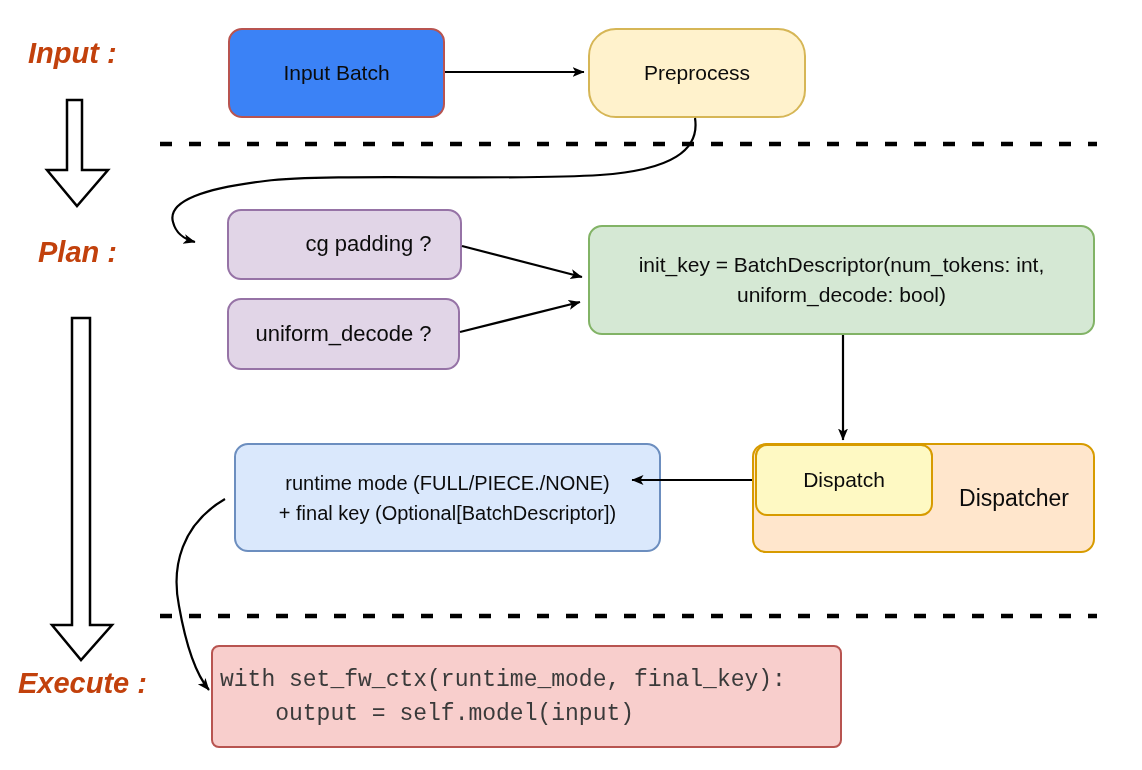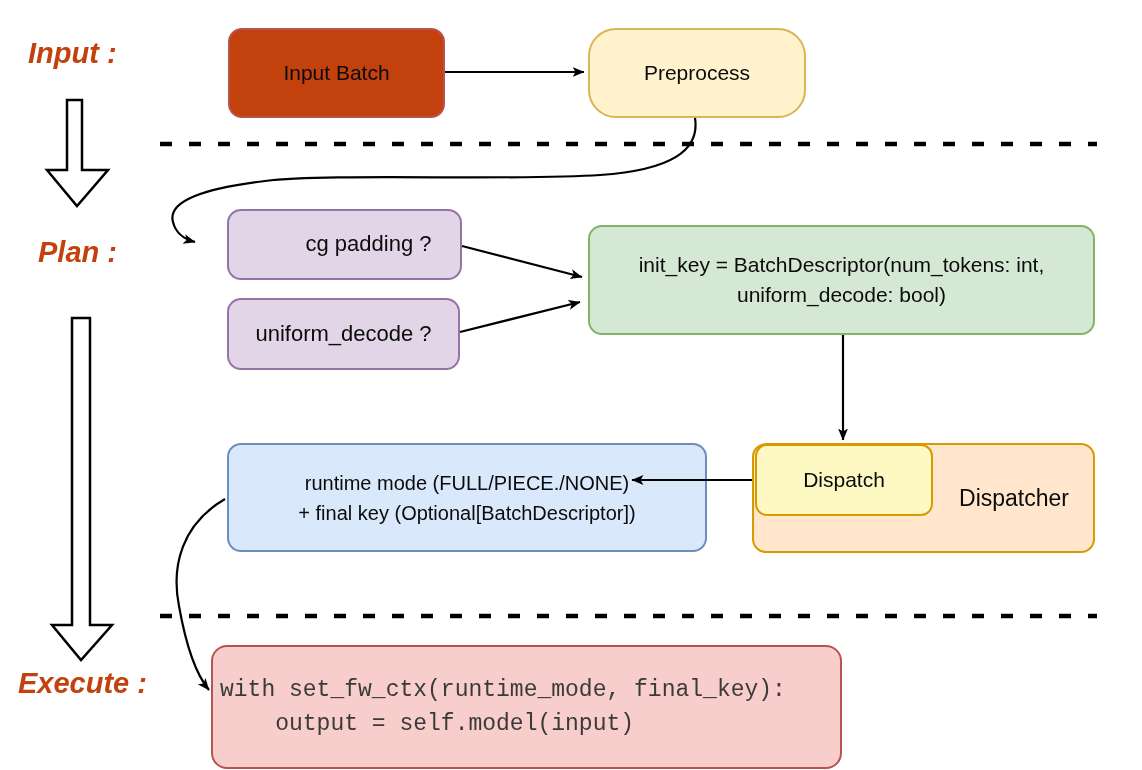--- a/index.html
+++ b/index.html
@@ -48,51 +48,51 @@
     color: #0b0b0b;
     z-index: 2;
   }
   .twoline div { line-height: 30px; }
 
   #n-input-batch    { left: 228px; top: 28px;  width: 217px; height: 90px; }
   #n-preprocess     { left: 588px; top: 28px;  width: 218px; height: 90px; border-radius: 28px; }
   #n-cg-padding     { left: 227px; top: 209px; width: 235px; height: 71px; font-size: 22px; padding-left: 48px; }
   #n-uniform-decode { left: 227px; top: 298px; width: 233px; height: 72px; font-size: 22px; }
   #n-init-key       { left: 588px; top: 225px; width: 507px; height: 110px; font-size: 21px; }
-  #n-runtime-mode   { left: 227px; top: 443px; width: 480px; height: 109px; font-size: 20px; align-items: center; }
+  #n-runtime-mode   { left: 234px; top: 443px; width: 427px; height: 109px; font-size: 20px; align-items: center; }
   #n-cudagraph      { left: 752px; top: 443px; width: 343px; height: 110px; z-index: 1; }
   #n-dispatch       { left: 755px; top: 444px; width: 178px; height: 72px; font-size: 21px; z-index: 2; border-radius: 12px; }
   #cudagraph-label  {
     position: absolute; left: 933px; top: 443px; width: 162px; height: 110px;
     display: flex; align-items: center; justify-content: center; text-align: center;
     font-size: 23px; color: #0b0b0b; z-index: 2;
   }
   #cudagraph-label div { line-height: 31px; }
 
   #n-execute-code {
-    left: 211px; top: 645px; width: 631px; height: 124px;
+    left: 211px; top: 645px; width: 631px; height: 103px;
     justify-content: flex-start;
     padding-left: 7px;
     font-family: "Liberation Mono", monospace;
     font-size: 23px;
     text-align: left;
-    border-radius: 16px;
+    border-radius: 8px;
   }
   #n-execute-code .code-line { white-space: pre; line-height: 34px; }
 </style>
 </head>
 <body>
 
 <div id="canvas">
 
   <div class="stage-label" id="lbl-input">Input :</div>
   <div class="stage-label" id="lbl-plan">Plan :</div>
   <div class="stage-label" id="lbl-execute">Execute :</div>
 
-  <div class="node" id="n-input-batch" style="background-color: #c2410c; border-color: rgb(184, 84, 80);">
+  <div class="node" id="n-input-batch" style="background-color: #3b82f6; border-color: rgb(184, 84, 80);">
     <span>Input Batch</span>
   </div>
 
   <div class="node" id="n-preprocess" style="background-color: rgb(255, 242, 204); border-color: rgb(214, 182, 86);">
     <span>Preprocess</span>
   </div>
 
   <div class="node" id="n-cg-padding" style="background-color: rgb(225, 213, 231); border-color: rgb(150, 115, 166);">
     <span>cg padding ?</span>
   </div>

